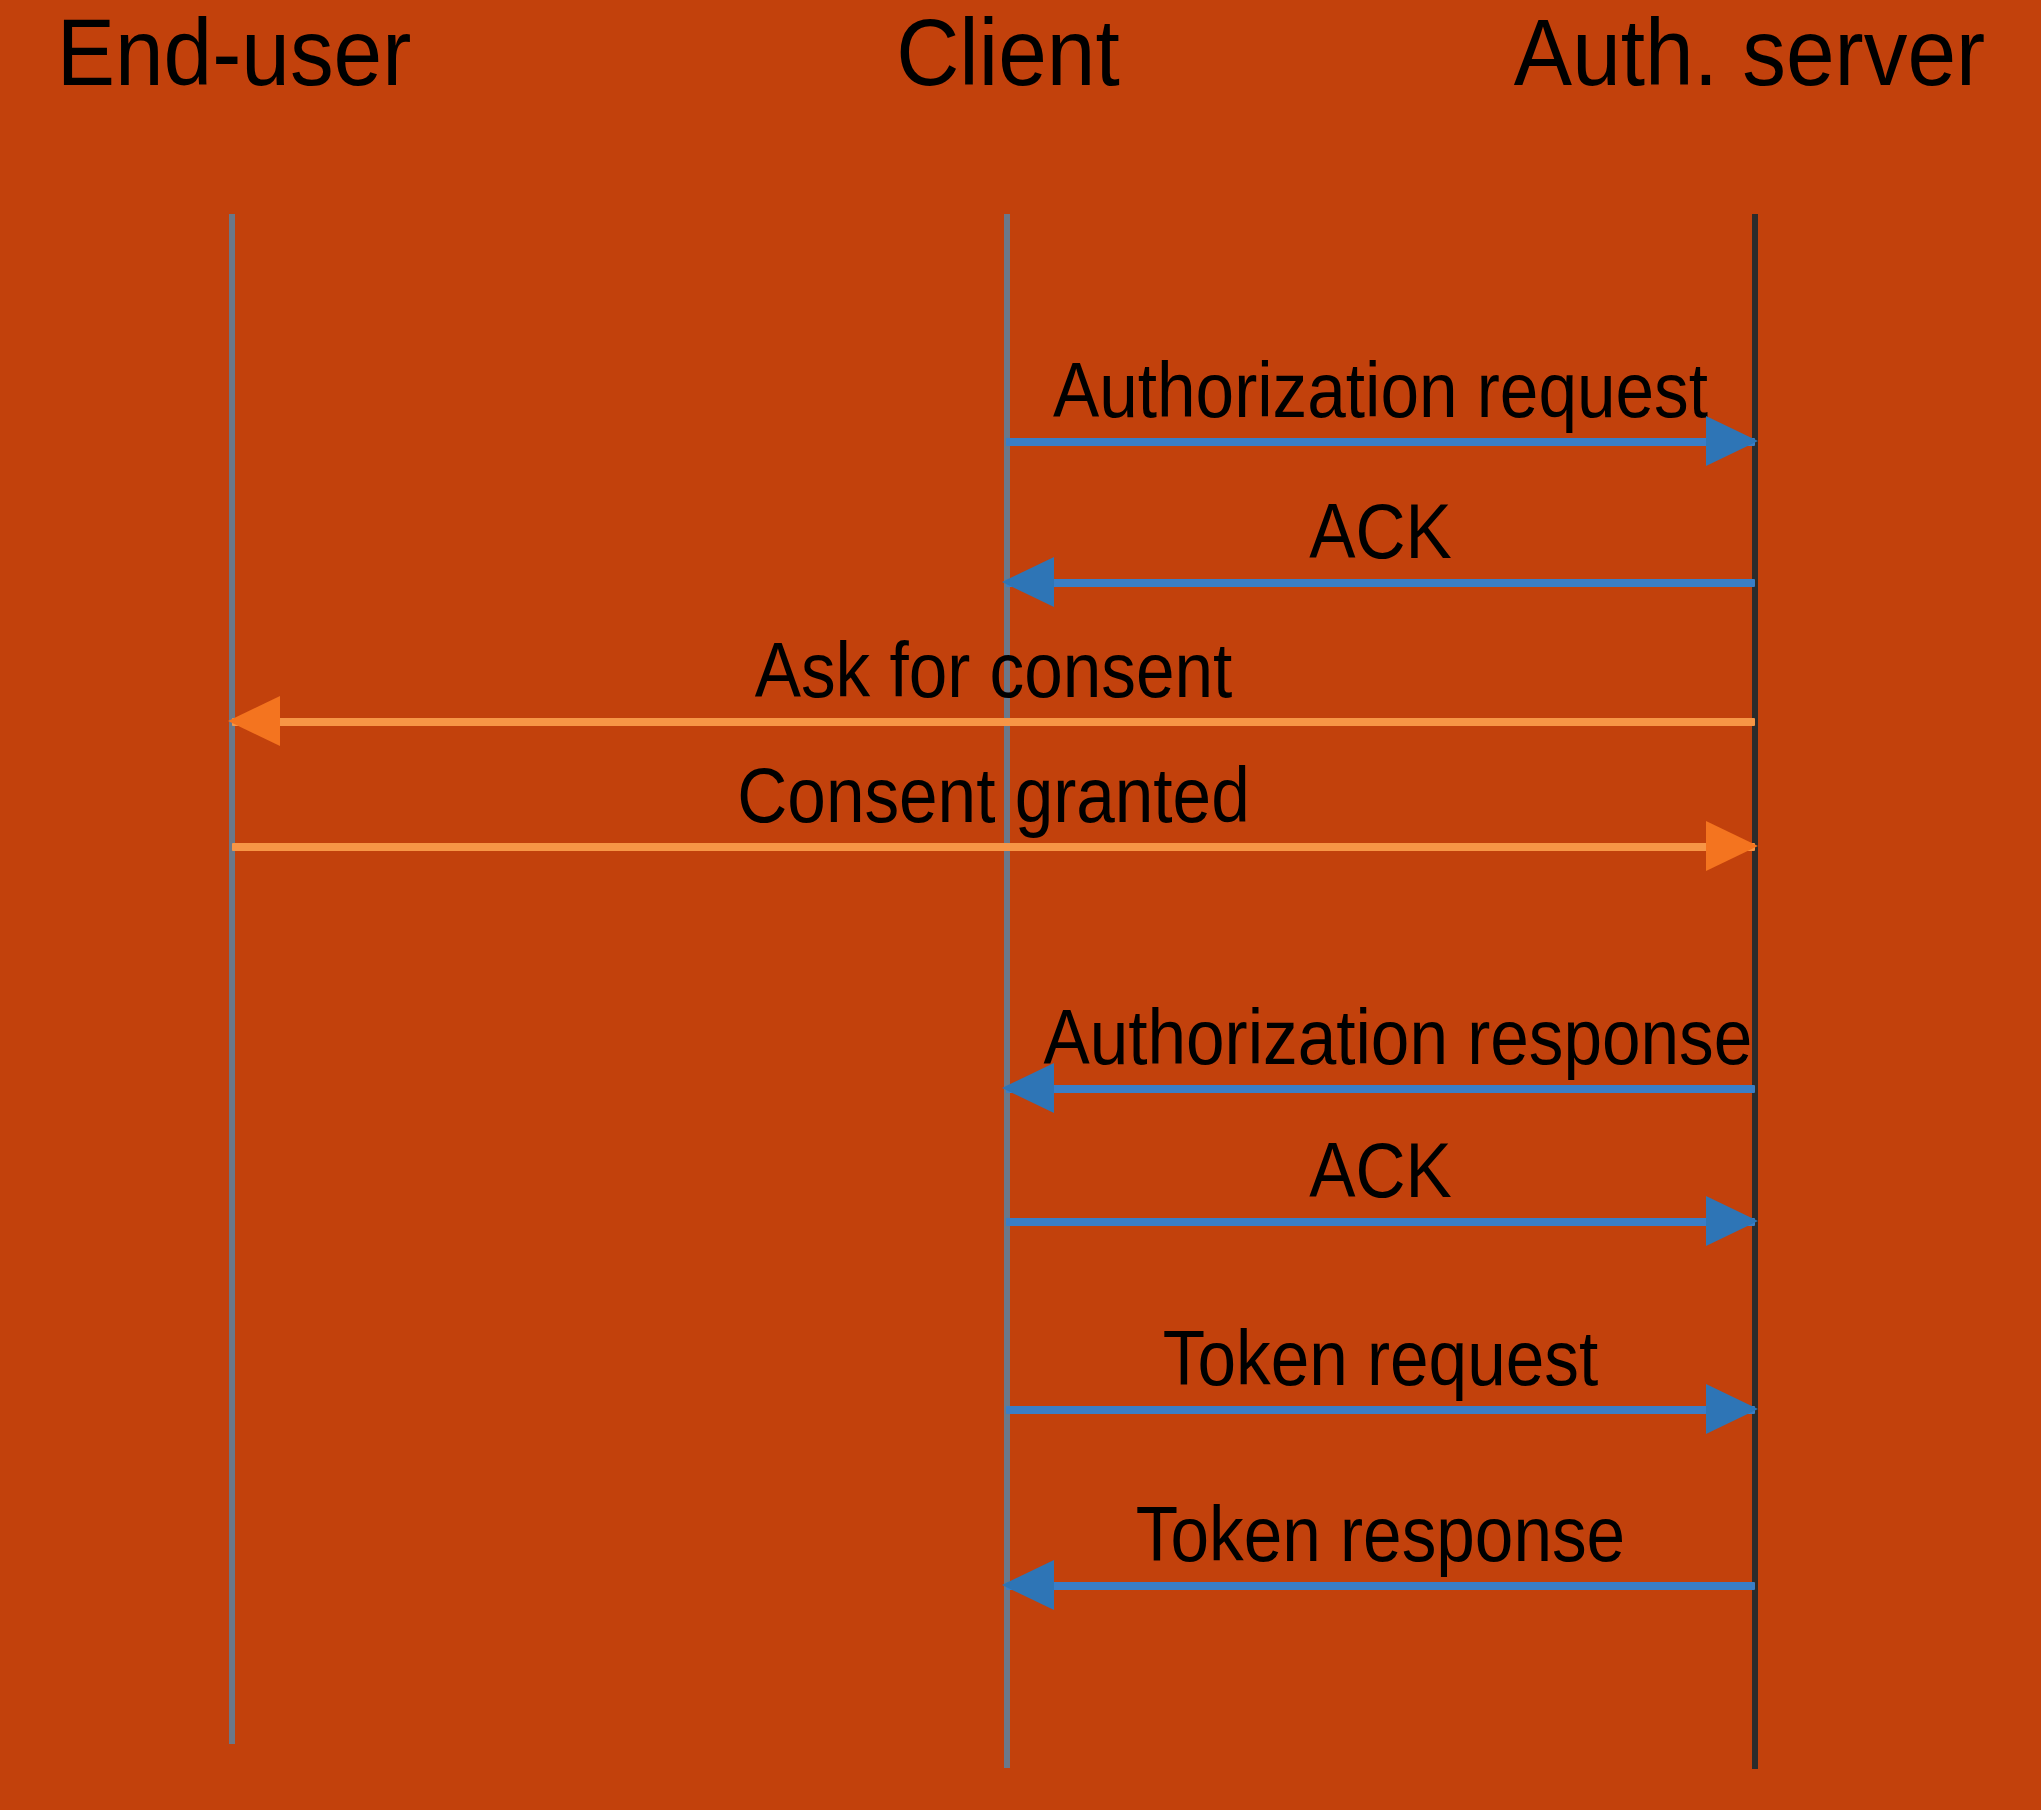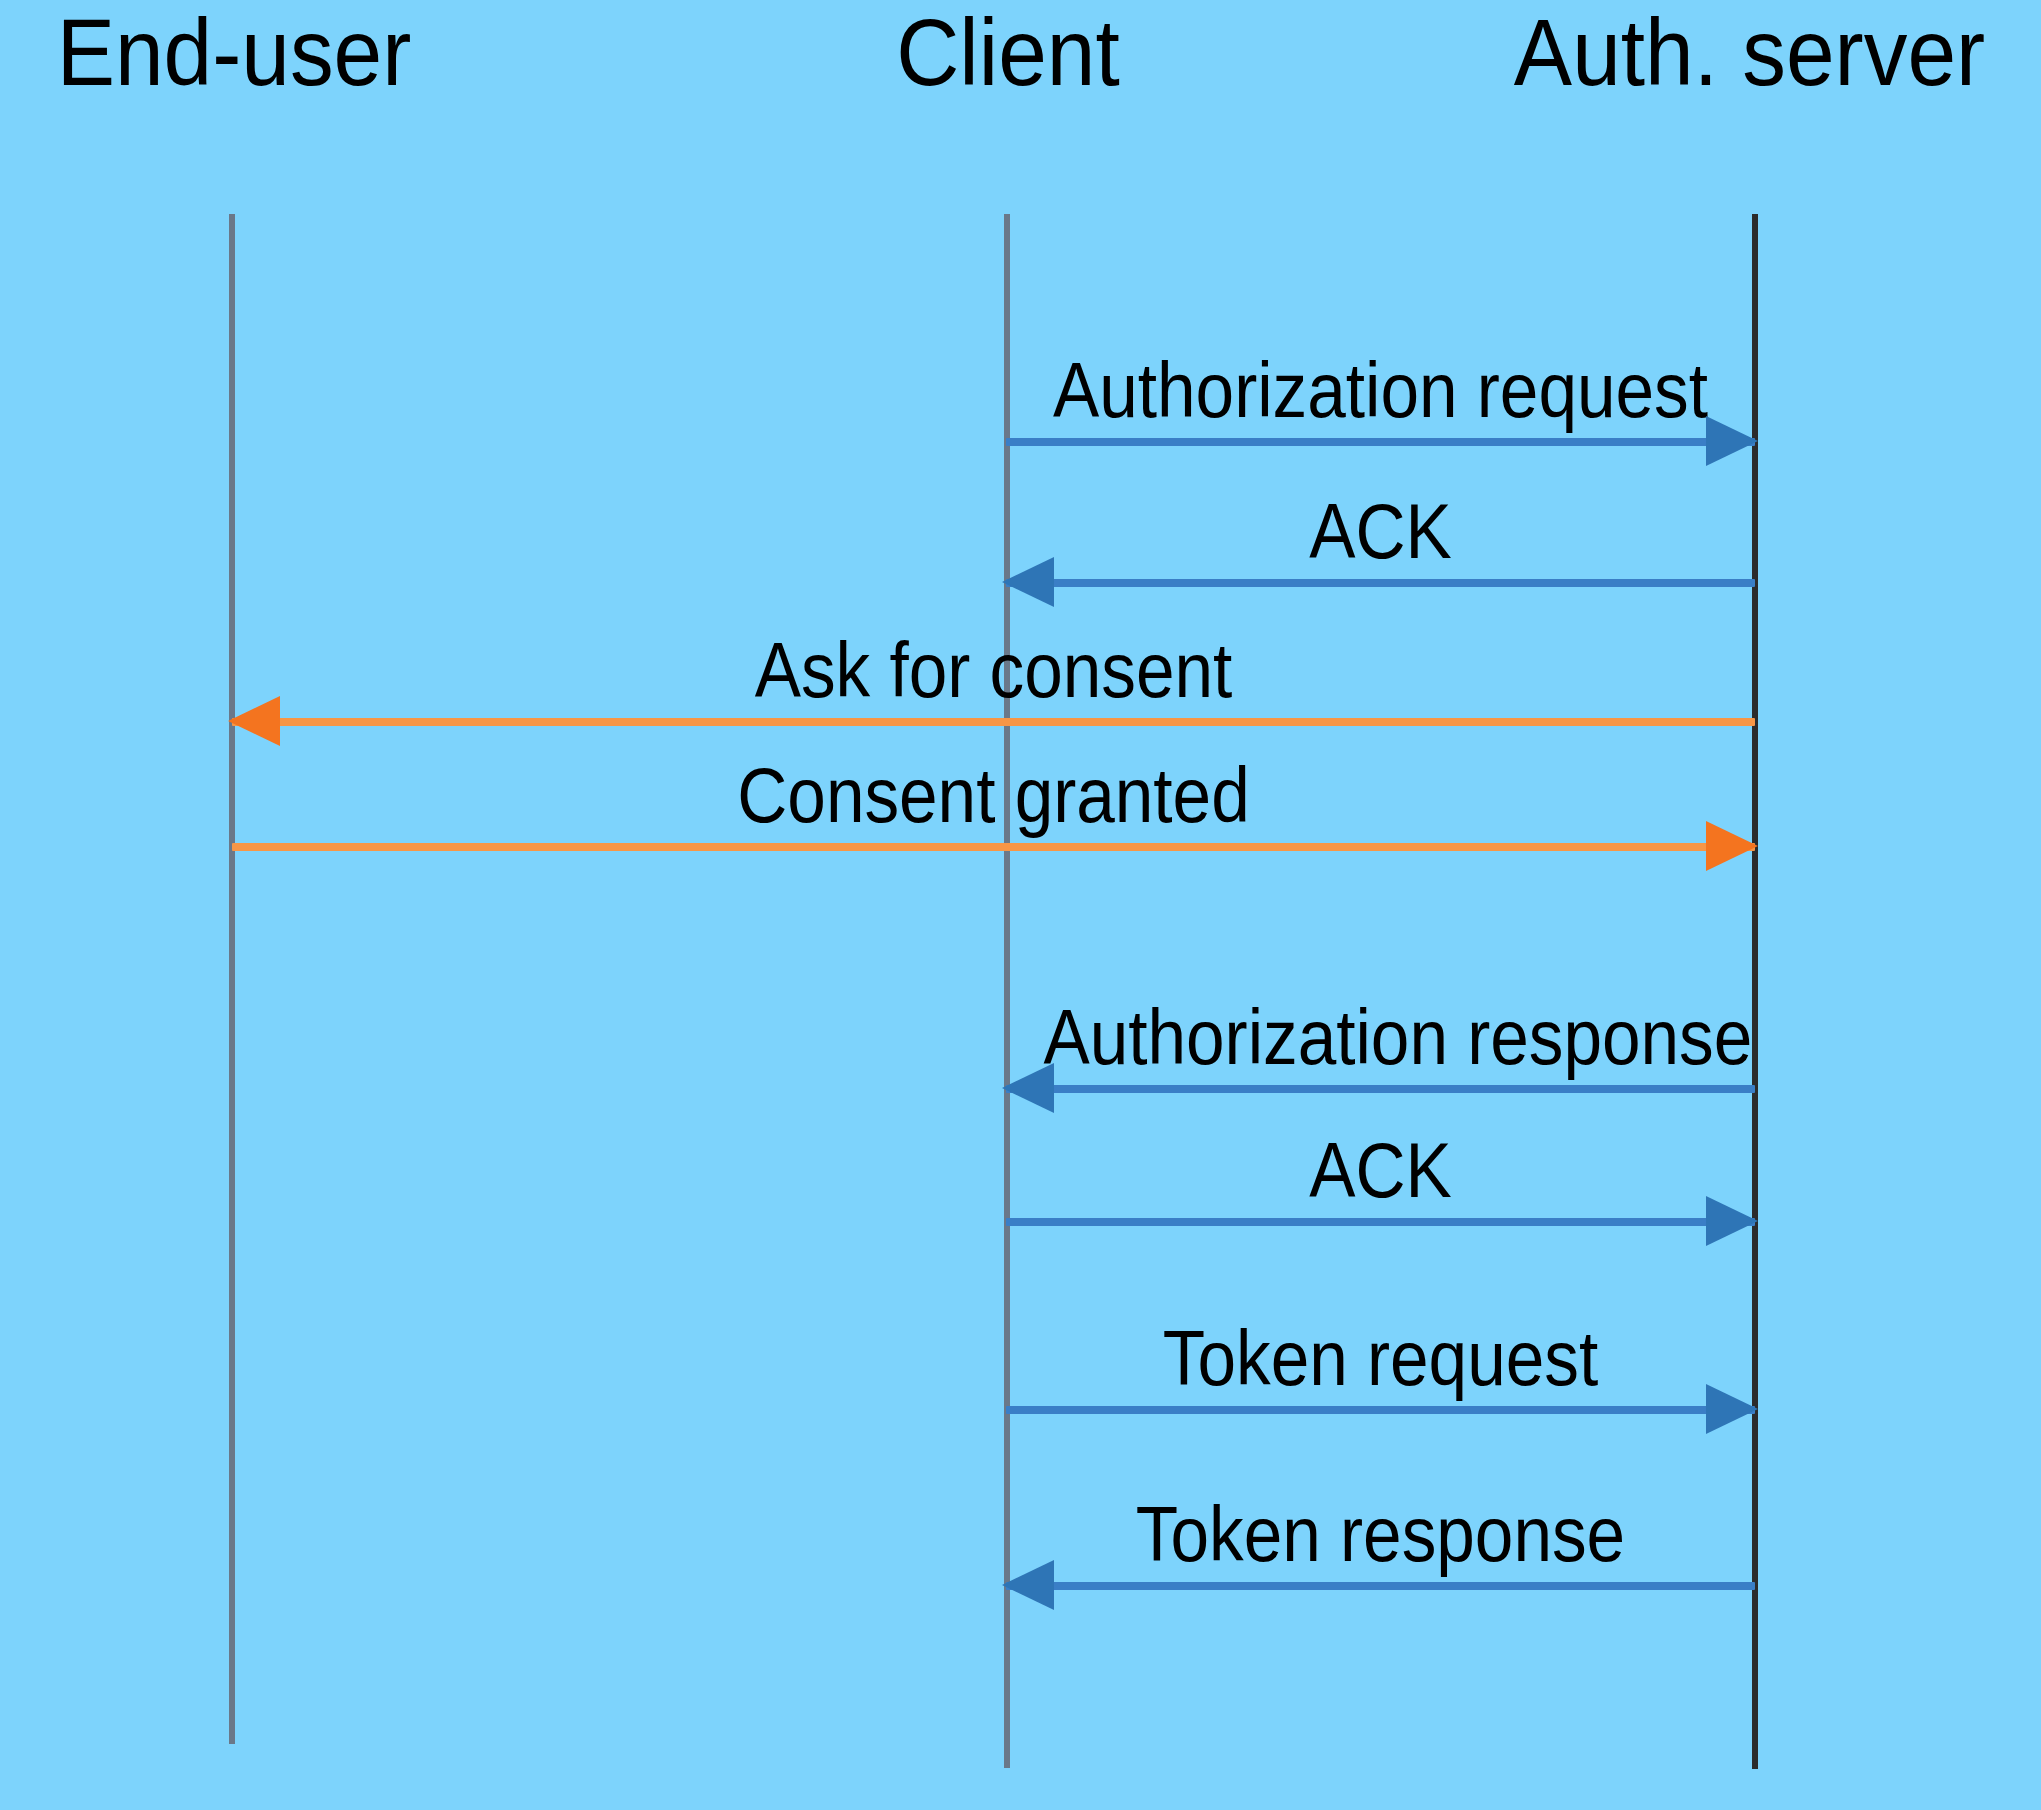--- a/index.html
+++ b/index.html
@@ -4,21 +4,21 @@
 <style>
   html, body {
     margin: 0;
     padding: 0;
     background: #ffffff;
   }
   #canvas {
     position: relative;
     width: 2041px;
     height: 1811px;
-    background: #7dd3fc;
+    background: #c2410c;
     overflow: hidden;
     font-family: "Liberation Sans", "DejaVu Sans", sans-serif;
   }
 
   
   .participant {
     position: absolute;
     top: 0px;
     height: 108px;
     line-height: 106px;

